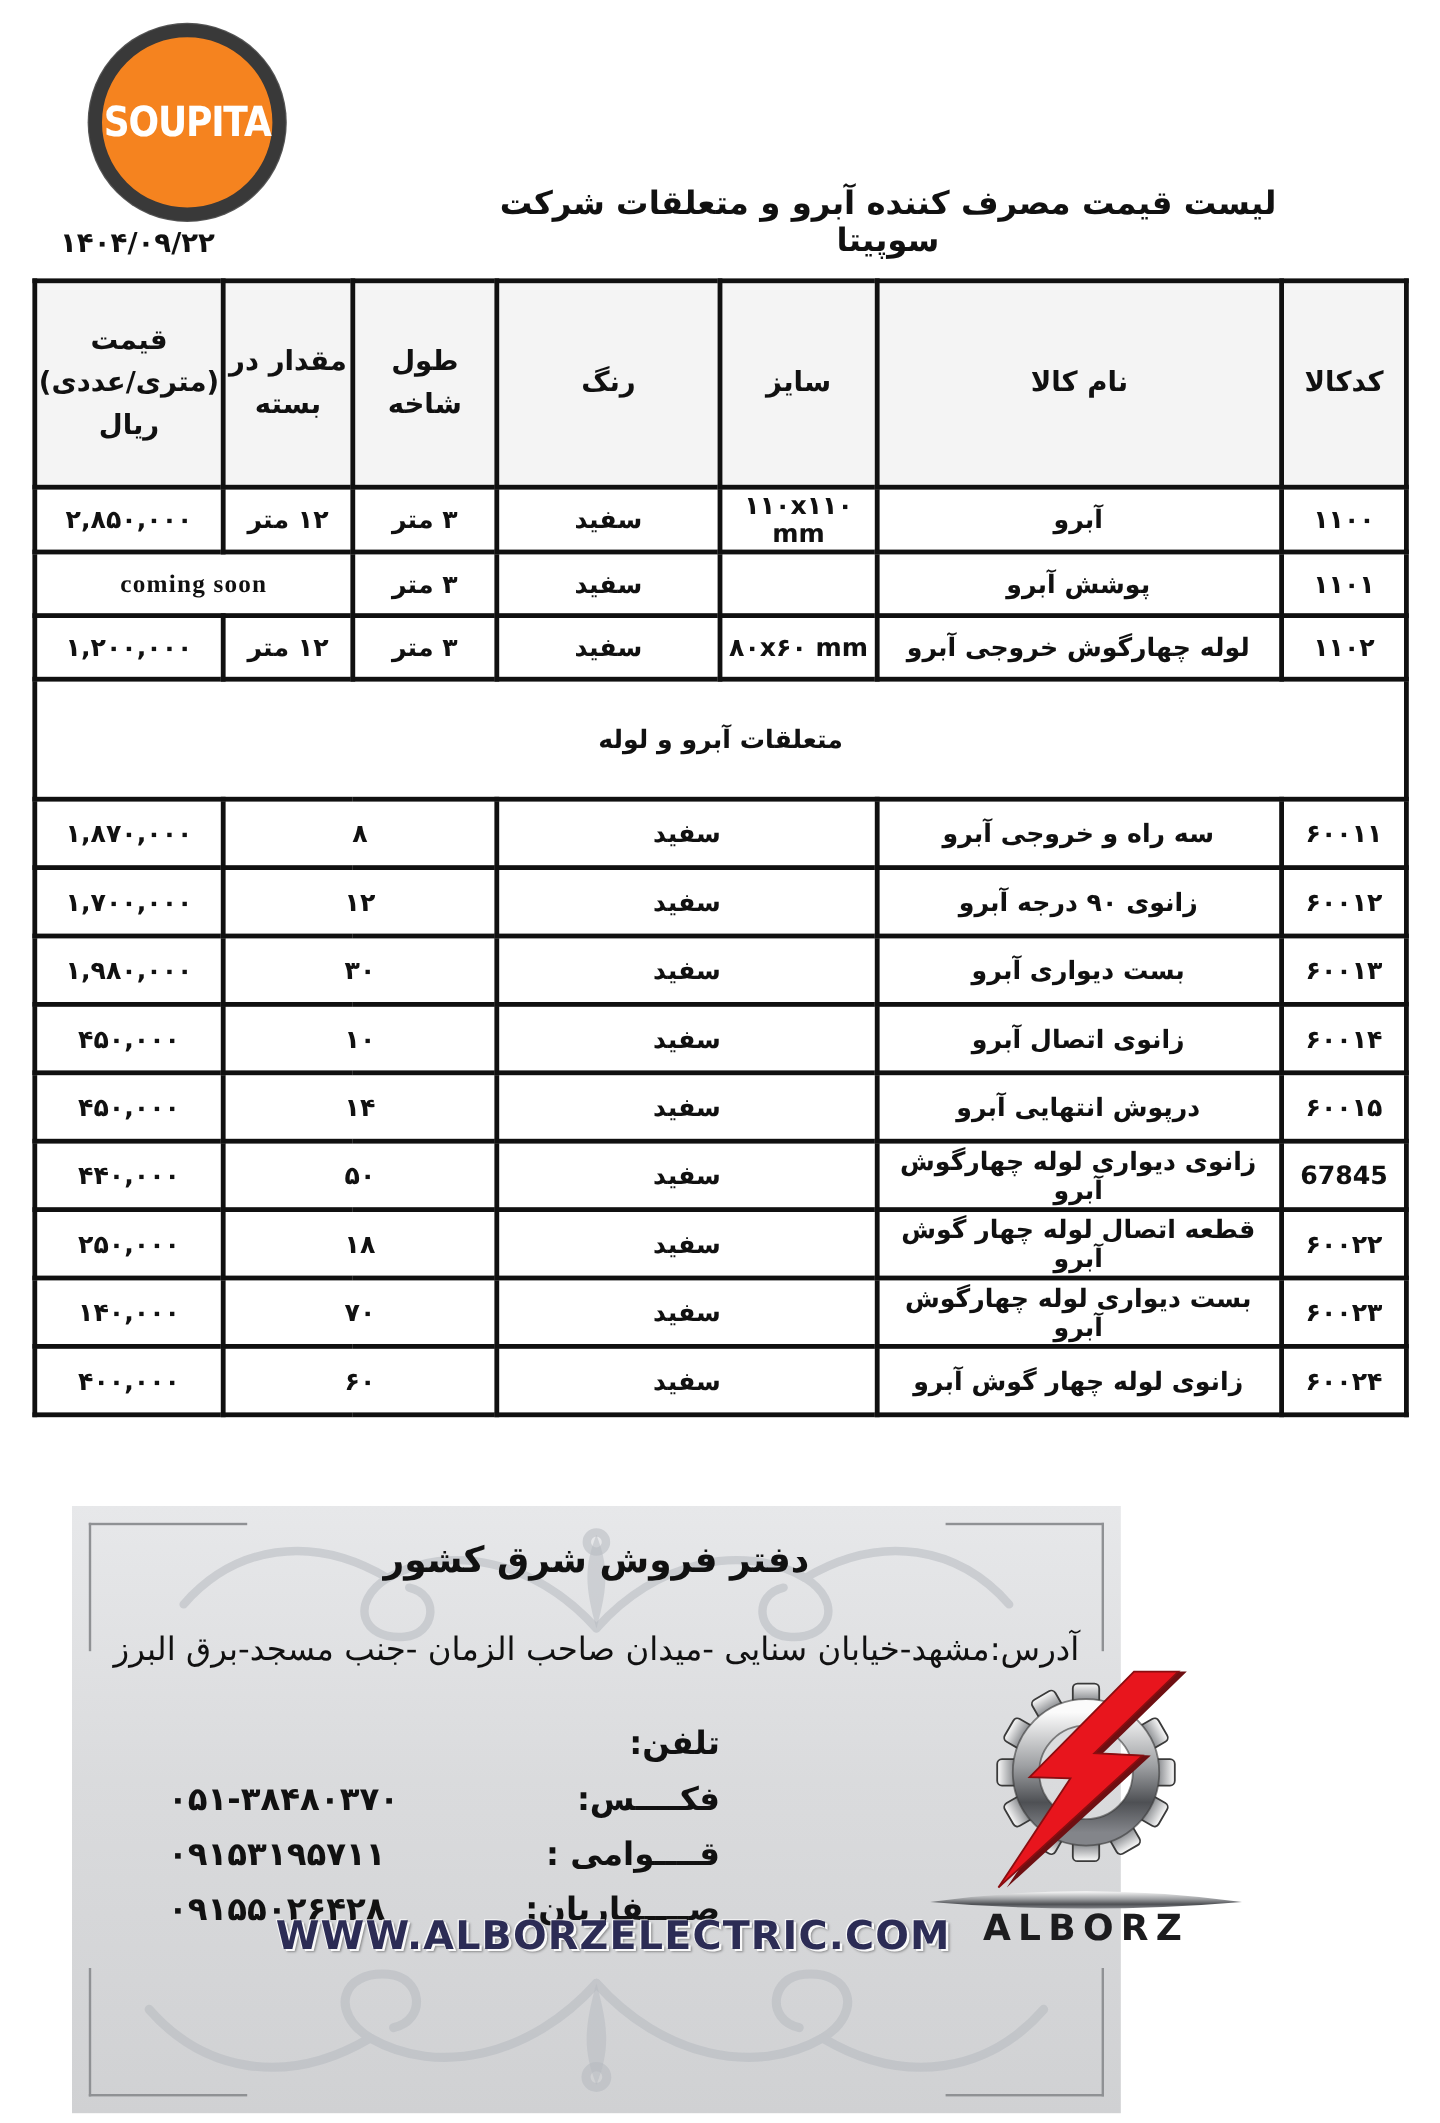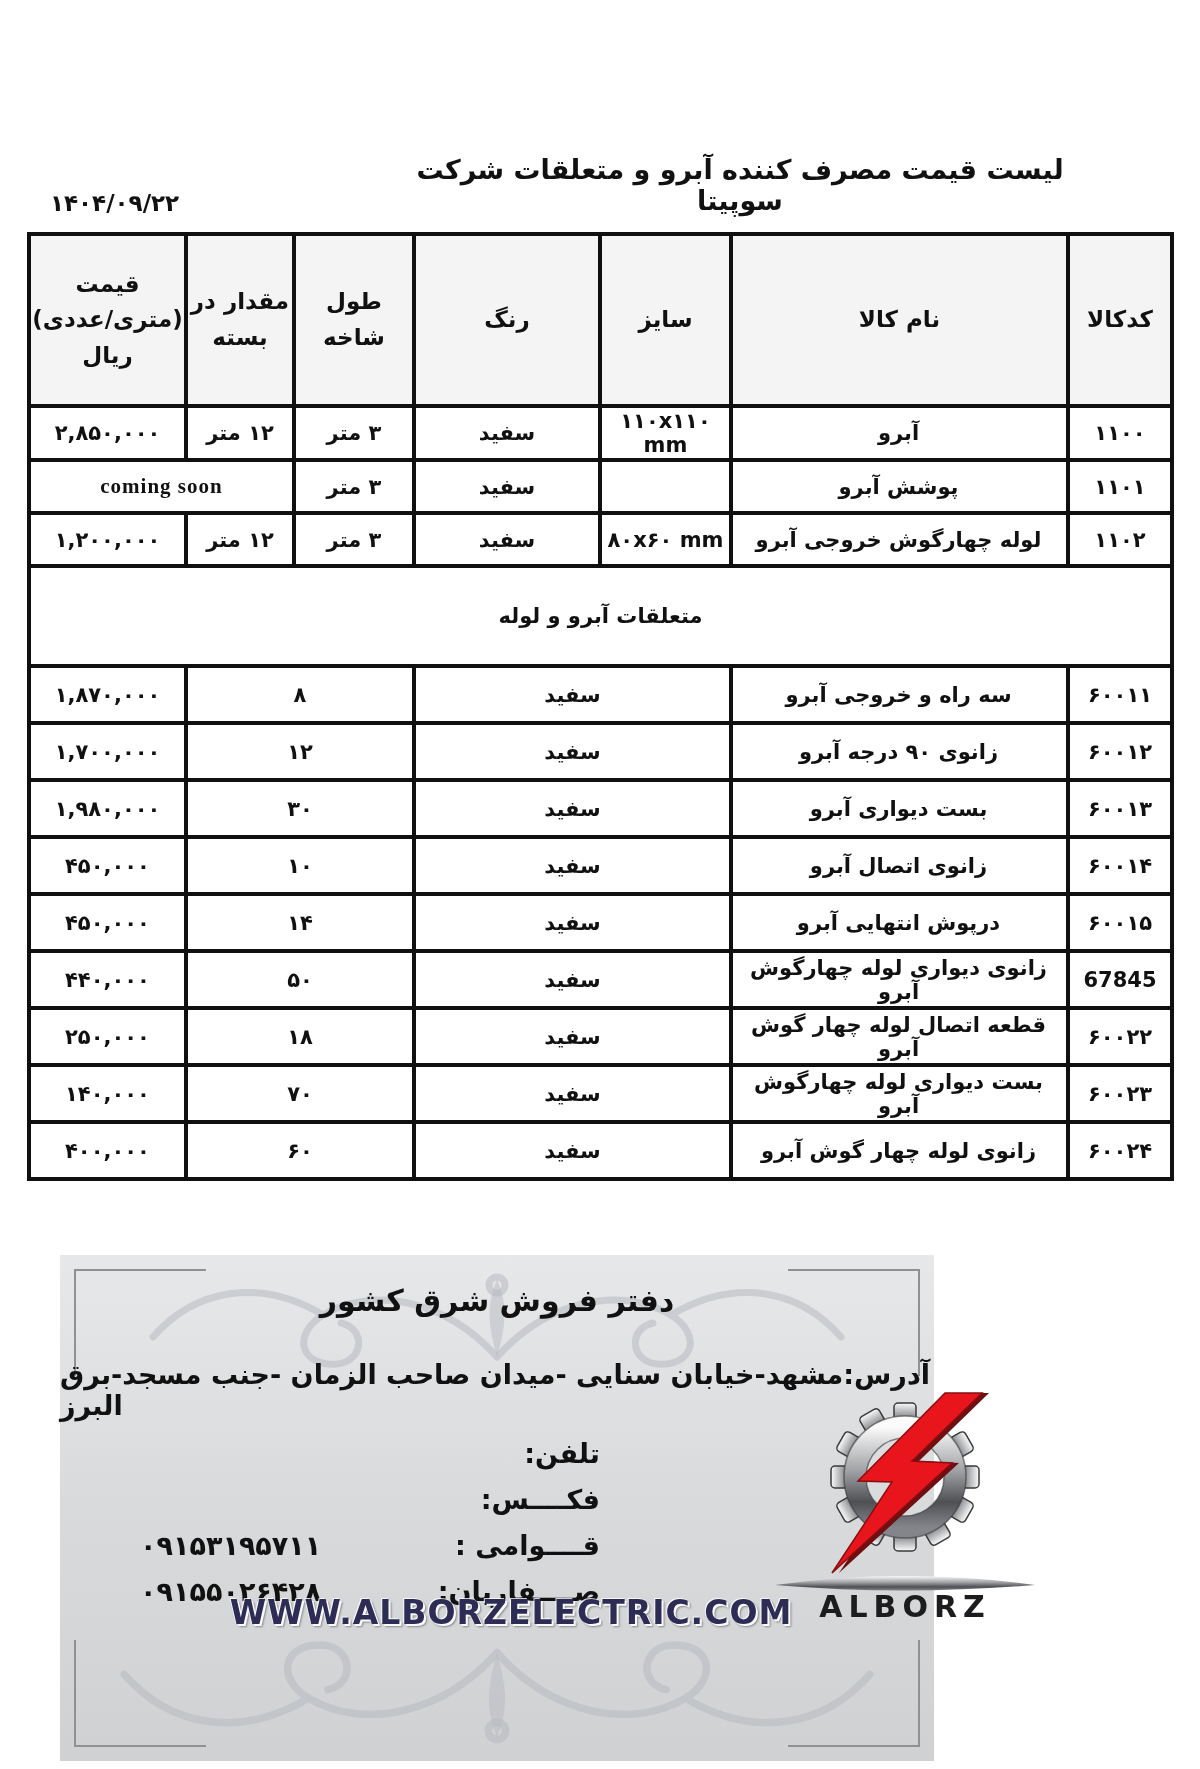--- a/index.html
+++ b/index.html
@@ -40,35 +40,38 @@
   .corner{position:absolute;width:130px;height:105px;border:0 solid #8f9194;}
   .c-tl{top:14px;left:14px;border-top-width:2px;border-left-width:2px;}
   .c-tr{top:14px;right:14px;border-top-width:2px;border-right-width:2px;}
   .c-bl{bottom:14px;left:14px;border-bottom-width:2px;border-left-width:2px;}
   .c-br{bottom:14px;right:14px;border-bottom-width:2px;border-right-width:2px;}
   .orn{position:absolute;left:50%;transform:translateX(-50%);pointer-events:none;}
   .orn-top{top:4px;width:720px;height:120px;}
   .orn-bottom{bottom:2px;width:820px;height:130px;transform:translateX(-50%) scaleY(-1);}
   .office-title{position:absolute;top:28px;left:0;width:100%;text-align:center;direction:rtl;
                 font-size:30px;font-weight:bold;}
-  .address{position:absolute;top:104px;left:0;width:100%;text-align:left;direction:rtl;
-           font-size:27px;font-weight:bold;}
+  .address{position:absolute;top:104px;left:0;width:100%;text-align:center;direction:rtl;
+           font-size:27px;font-weight:normal;}
   .contacts{position:absolute;left:80px;top:176px;width:460px;direction:rtl;}
   .contact-line{display:flex;justify-content:space-between;align-items:baseline;
                 font-size:27px;font-weight:bold;line-height:46px;}
   .alborz{position:absolute;left:670px;top:130px;width:350px;height:240px;}
   .website{position:absolute;top:338px;left:0;width:100%;text-align:center;
            font-size:33px;font-weight:bold;letter-spacing:1px;color:#2c2c55;
            text-shadow:2px 2px 0 rgba(255,255,255,.95),-1px -1px 0 rgba(255,255,255,.8),3px 3px 2px rgba(0,0,0,.35);padding-left:14px;}
 </style>
 </head>
 <body>
 
 <div class="page">
 
+  <div class="logo">
+    <span>SOUPITA</span>
+  </div>
 
   <div class="doc-title">لیست قیمت مصرف کننده آبرو و متعلقات  شرکت سوپیتا</div>
   <div class="doc-date">۱۴۰۴/۰۹/۲۲</div>
 
   <table class="price">
     <colgroup>
       <col style="width:104px">
         <col style="width:337px">
         <col style="width:131px">
       <col style="width:186px">
@@ -218,20 +221,21 @@
 
     <div class="office-title">دفتر فروش شرق کشور</div>
     <div class="address">آدرس:مشهد-خیابان سنایی -میدان صاحب الزمان -جنب مسجد-برق البرز</div>
 
     <div class="contacts">
       <div class="contact-line">
         <span>تلفن:</span>
       </div>
       <div class="contact-line">
         <span>فکــــس:</span>
+        <span class="ltr">۰۵۱-۳۸۴۸۰۳۷۰</span>
       </div>
       <div class="contact-line">
         <span>قــــوامی :</span>
         <span class="ltr">۰۹۱۵۳۱۹۵۷۱۱</span>
       </div>
       <div class="contact-line">
         <span>صــــفاریان:</span>
         <span class="ltr">۰۹۱۵۵۰۲۶۴۲۸</span>
       </div>
     </div>

